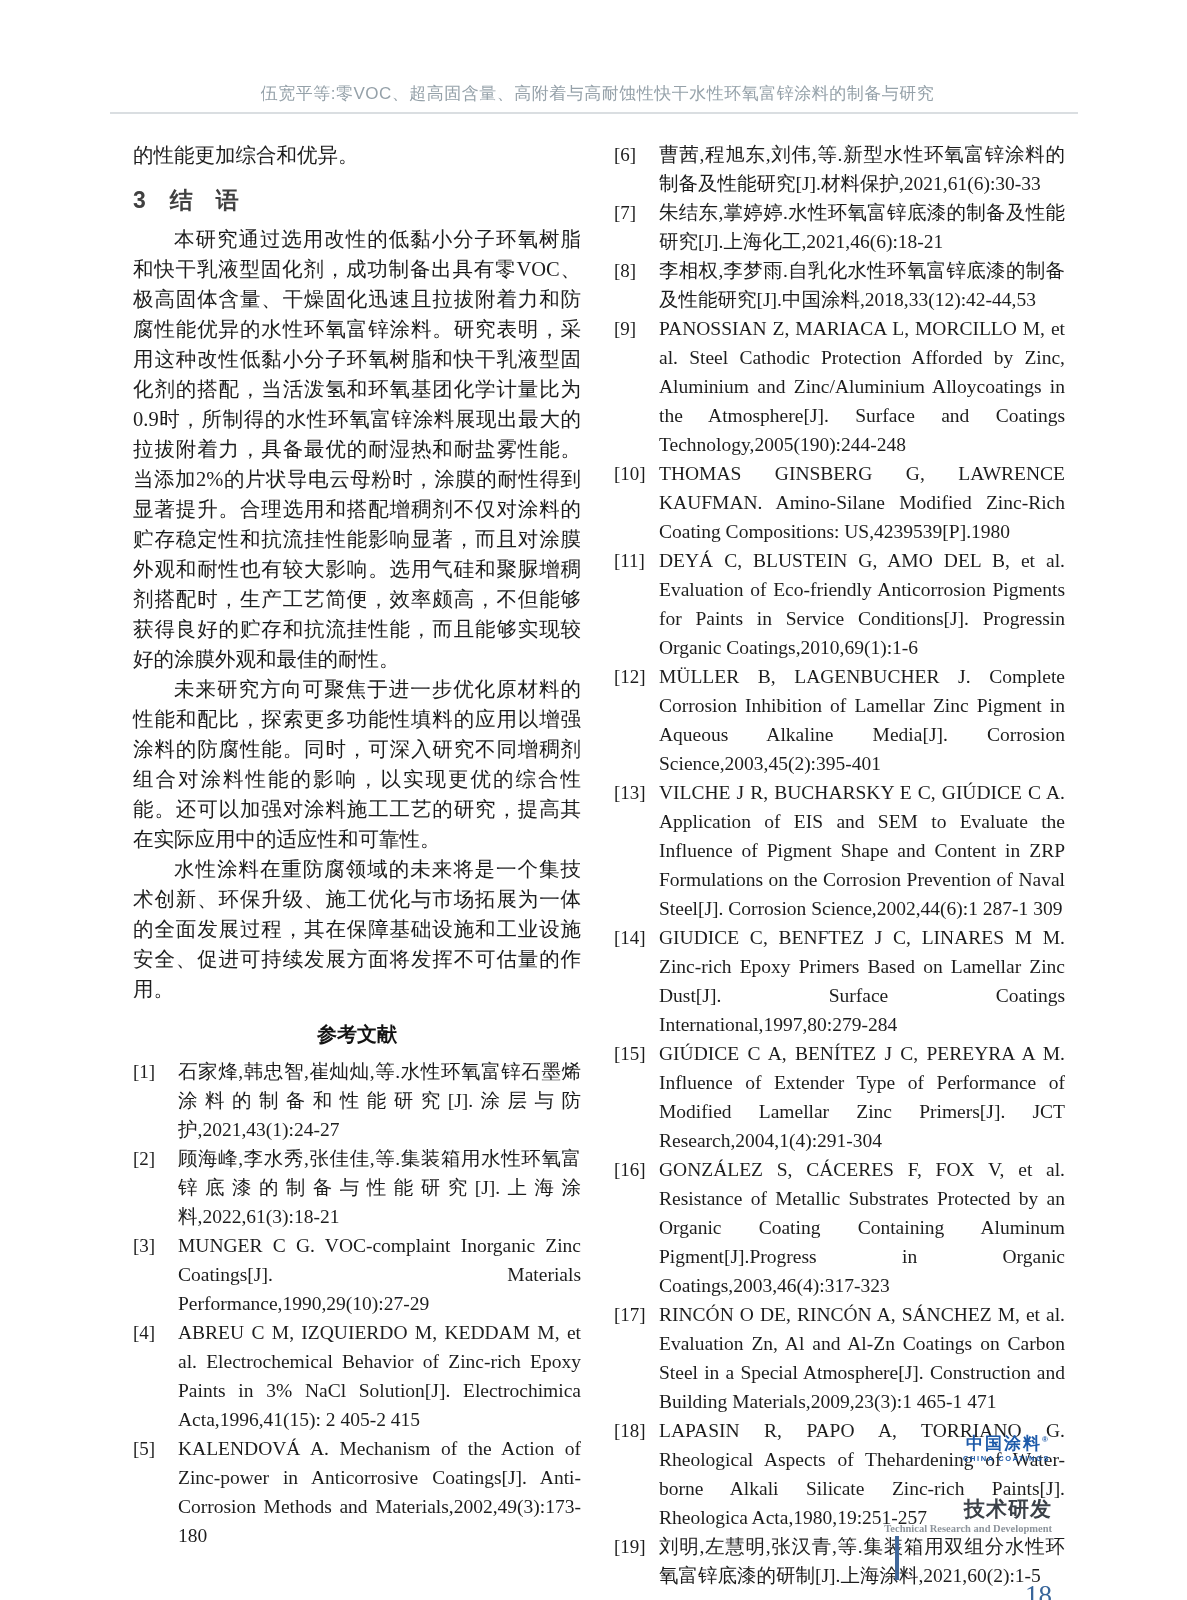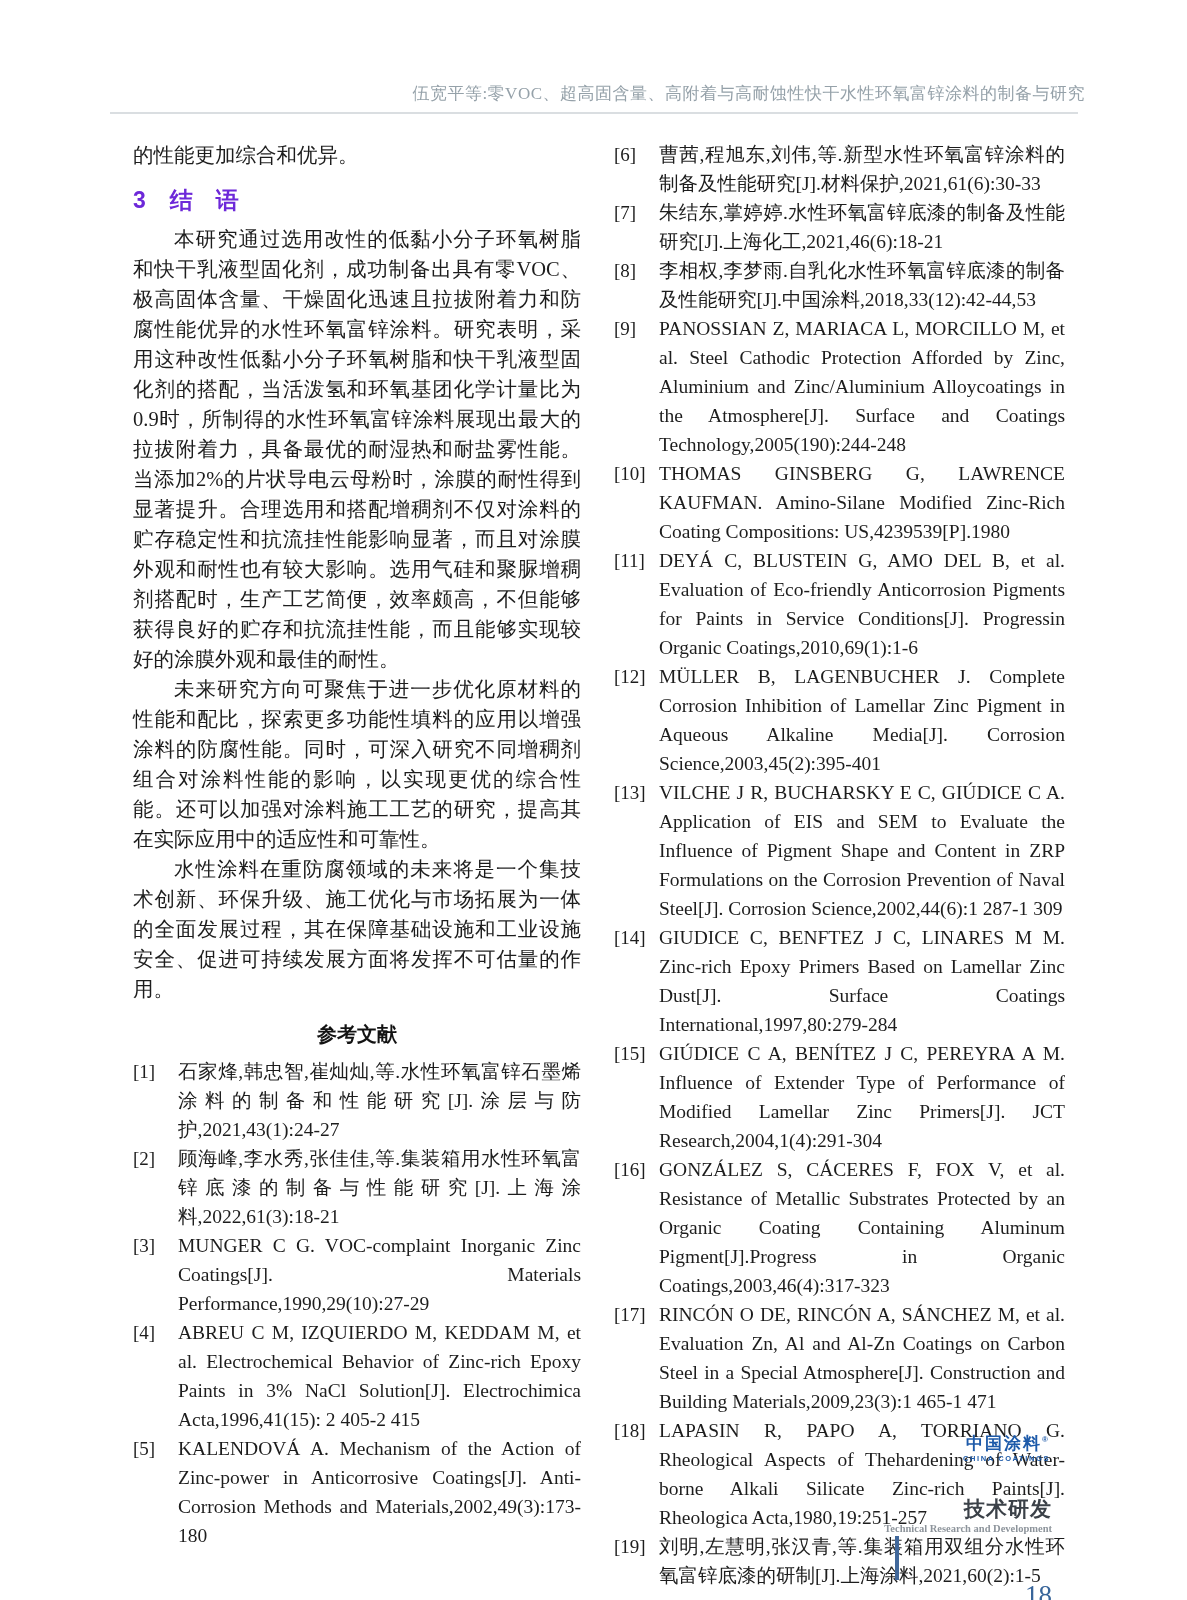--- a/index.html
+++ b/index.html
@@ -9,22 +9,22 @@
     width:1187px; height:1600px;
     margin:0 auto;
     background:#ffffff;
     font-family:"Liberation Serif", serif;
     color:#1d1d1d;
     overflow:hidden;
   }
   
   .running-header {
     position:absolute; top:82px; left:110px; right:102px;
-    text-align:right;
-    font-family:Liberation Serif, serif;
+    text-align:center;
+    font-family:Liberation Sans, sans-serif;
     font-size:17px; letter-spacing:0.5px;
     color:#95a1a9;
   }
   .header-rule {
     position:absolute; top:112px; left:110px; right:109px;
     border-top:2px solid #dadee1;
   }
   
   .columns {
     position:absolute; top:140px; left:133px; right:122px;
@@ -39,21 +39,21 @@
     text-align:justify;
     color:#1d1d1d;
   }
   .indent { text-indent:2em; }
 
   .section-heading {
     margin:17px 0 11px 0;
     font-family:"Liberation Sans", sans-serif;
     font-weight:bold;
     font-size:23px; line-height:26px;
-    color:#6d28d9;
+    color:#404040;
   }
   .section-heading .sec-title { margin-left:24px; }
 
   .ref-heading {
     margin:16px 0 9px 0;
     text-align:center;
     font-family:"Liberation Sans", sans-serif;
     font-weight:bold;
     font-size:20px; line-height:28px;
     color:#121212;

